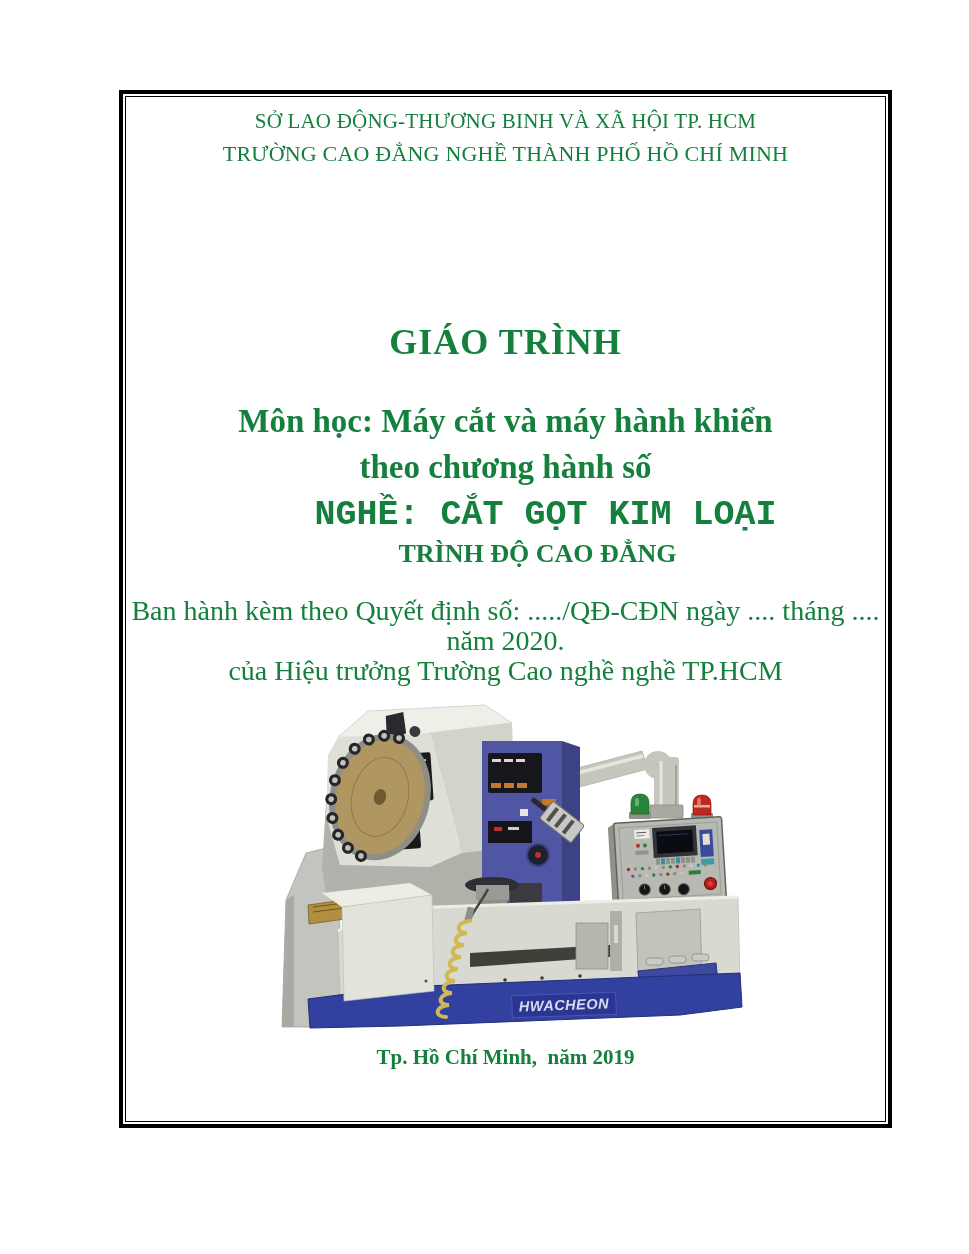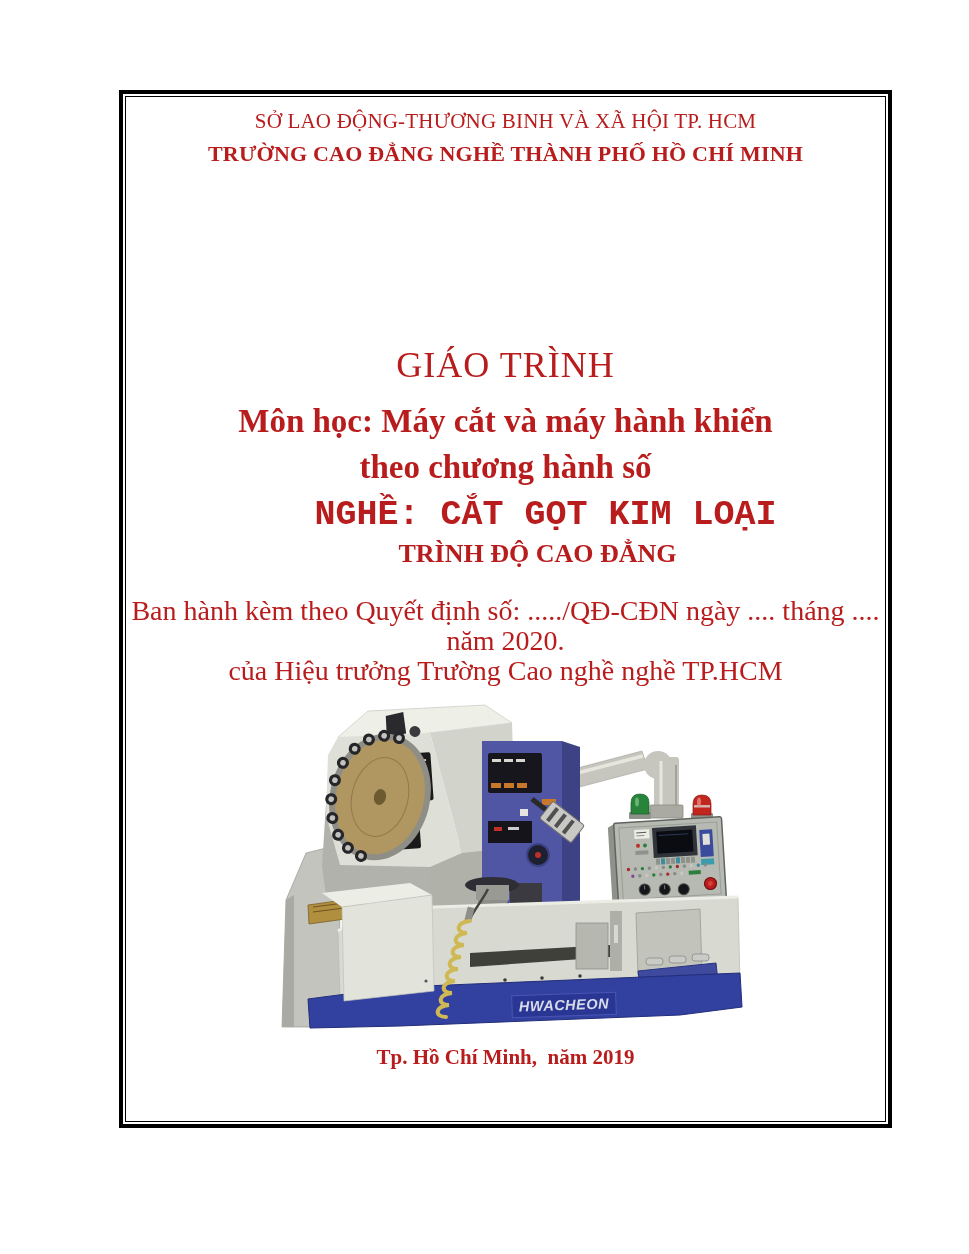--- a/index.html
+++ b/index.html
@@ -1,21 +1,21 @@
 <!DOCTYPE html>
 <html><head>
 <meta charset="utf-8">
 <style>
   html,body{margin:0;padding:0;background:#ffffff;}
   .page{
     position:relative;
     width:969px;height:1254px;
     background:#ffffff;
     font-family:"Liberation Serif", serif;
-    color:#b91c1c;
+    color:#15803d;
     overflow:hidden;
   }
   .frame{
     position:absolute;
     left:119px;top:90px;
     width:773px;height:1038px;
     border:4px solid #000;
     box-sizing:border-box;
     padding:2px;
   }
@@ -24,22 +24,22 @@
     border:1.5px solid #000;
     box-sizing:border-box;
   }
   .tblock{
     position:absolute;
     left:119px;width:773px;
     text-align:center;
     line-height:1.25;
   }
   .hdr1{top:108px;font-size:21px;font-weight:400;letter-spacing:.2px;}
-  .hdr2{top:140px;font-size:22px;font-weight:700;letter-spacing:.2px;}
-  .doc-type{top:343px;font-size:36px;font-weight:400;letter-spacing:1px;}
+  .hdr2{top:140px;font-size:22px;font-weight:400;letter-spacing:.2px;}
+  .doc-type{top:320px;font-size:36px;font-weight:700;letter-spacing:1px;}
   .subject{top:398px;font-size:33px;font-weight:700;line-height:46px;}
   .trade{top:494px;font-size:35px;font-weight:700;padding-left:80px;box-sizing:border-box;font-family:Liberation Mono, monospace;}
   .level{top:538px;font-size:26px;font-weight:700;padding-left:64px;box-sizing:border-box;}
   .decree{top:596px;font-size:28px;line-height:30px;}
   .footer{top:1044px;font-size:21px;font-weight:700;white-space:pre-wrap;}
   .photo{
     position:absolute;left:280px;top:695px;width:480px;height:340px;
   }
 </style>
 </head>

